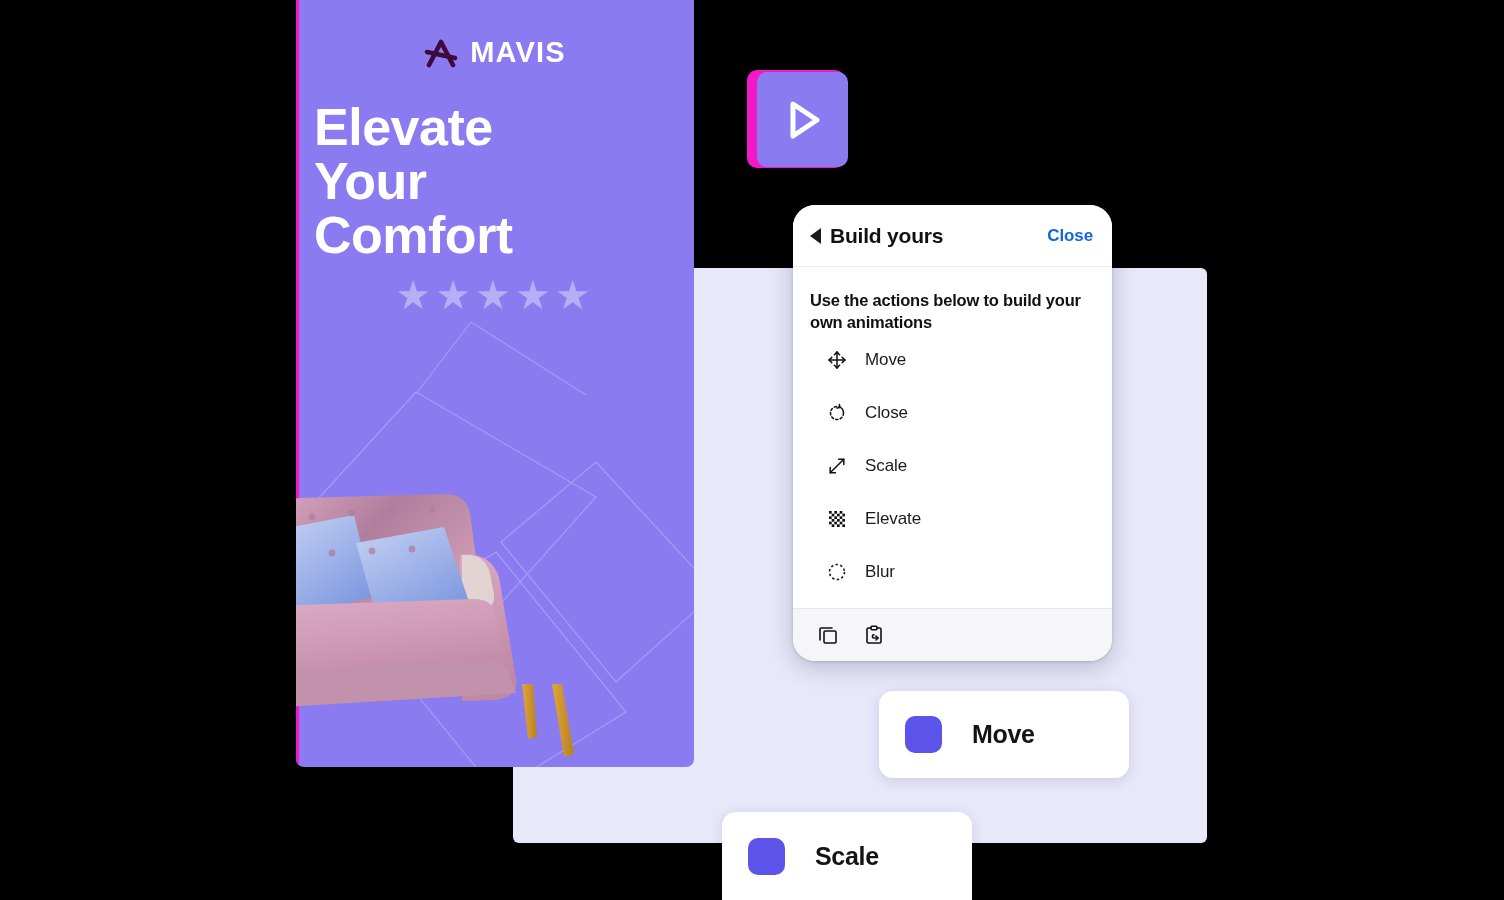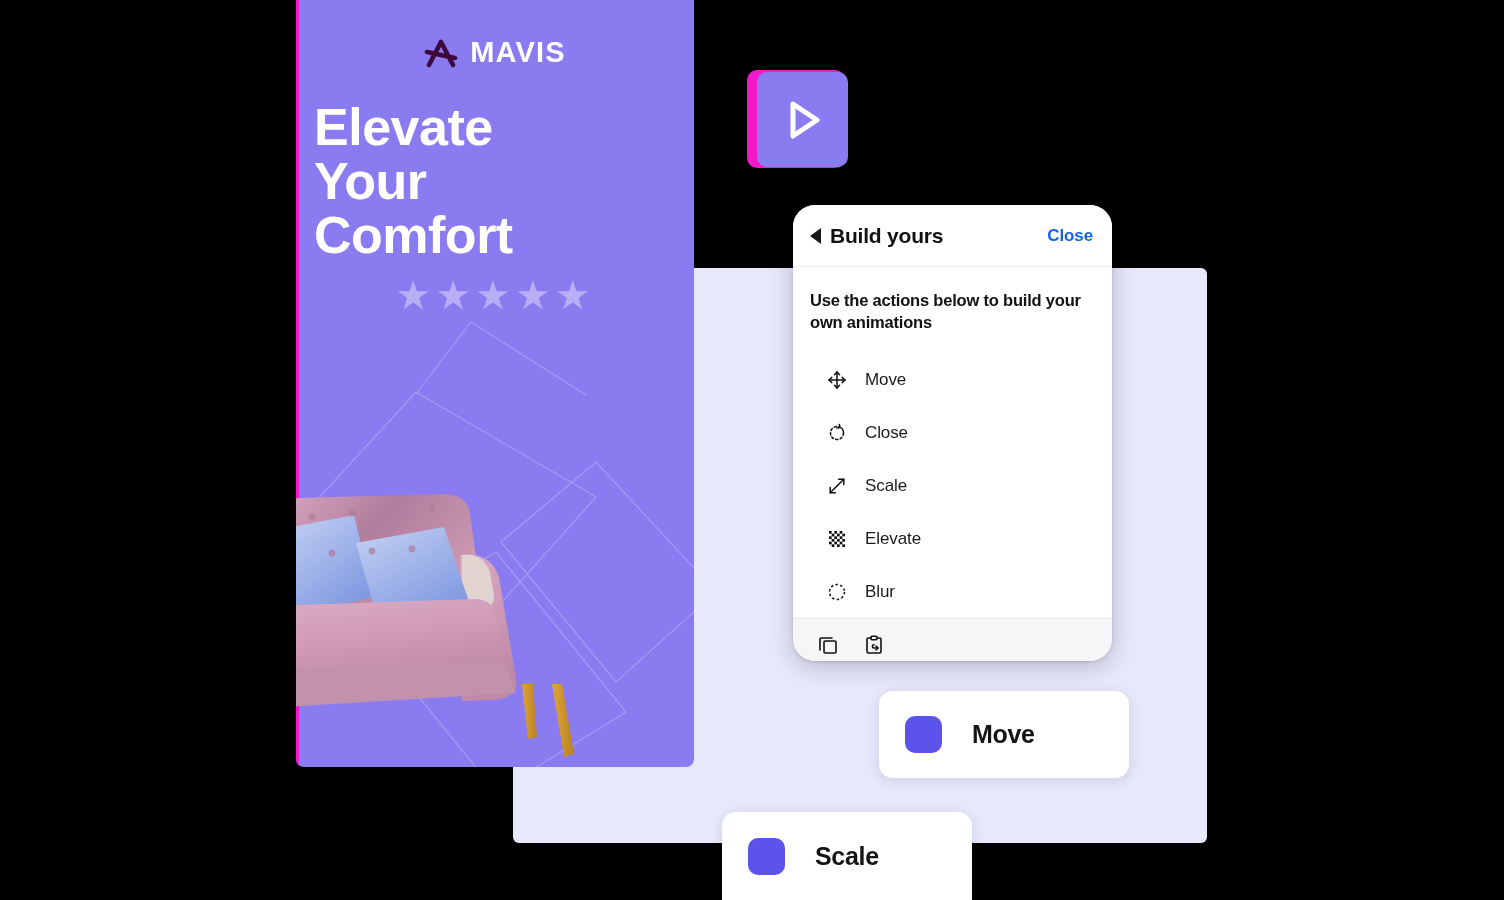--- a/index.html
+++ b/index.html
@@ -107,21 +107,20 @@
   }
   .close-link {
     font-size: 17px; font-weight: 700; color: #1565e0;
     cursor: pointer; letter-spacing: -0.1px; margin-left: 12px;
   }
 
   .panel-body { flex: 1 1 auto; padding: 22px 19px 0 17px; background: #fff; }
   .panel-desc {
     font-size: 16.5px; font-weight: 700; color: #111;
     line-height: 22px; letter-spacing: -0.2px;
-    margin-bottom: 20px;
   }
 
   .action-list { display: flex; flex-direction: column; }
   .action-item {
     display: flex; align-items: center;
     height: 53px; gap: 17px;
     padding-left: 16px;
     cursor: pointer;
   }
   .action-icon { width: 22px; height: 22px; flex: 0 0 22px;

